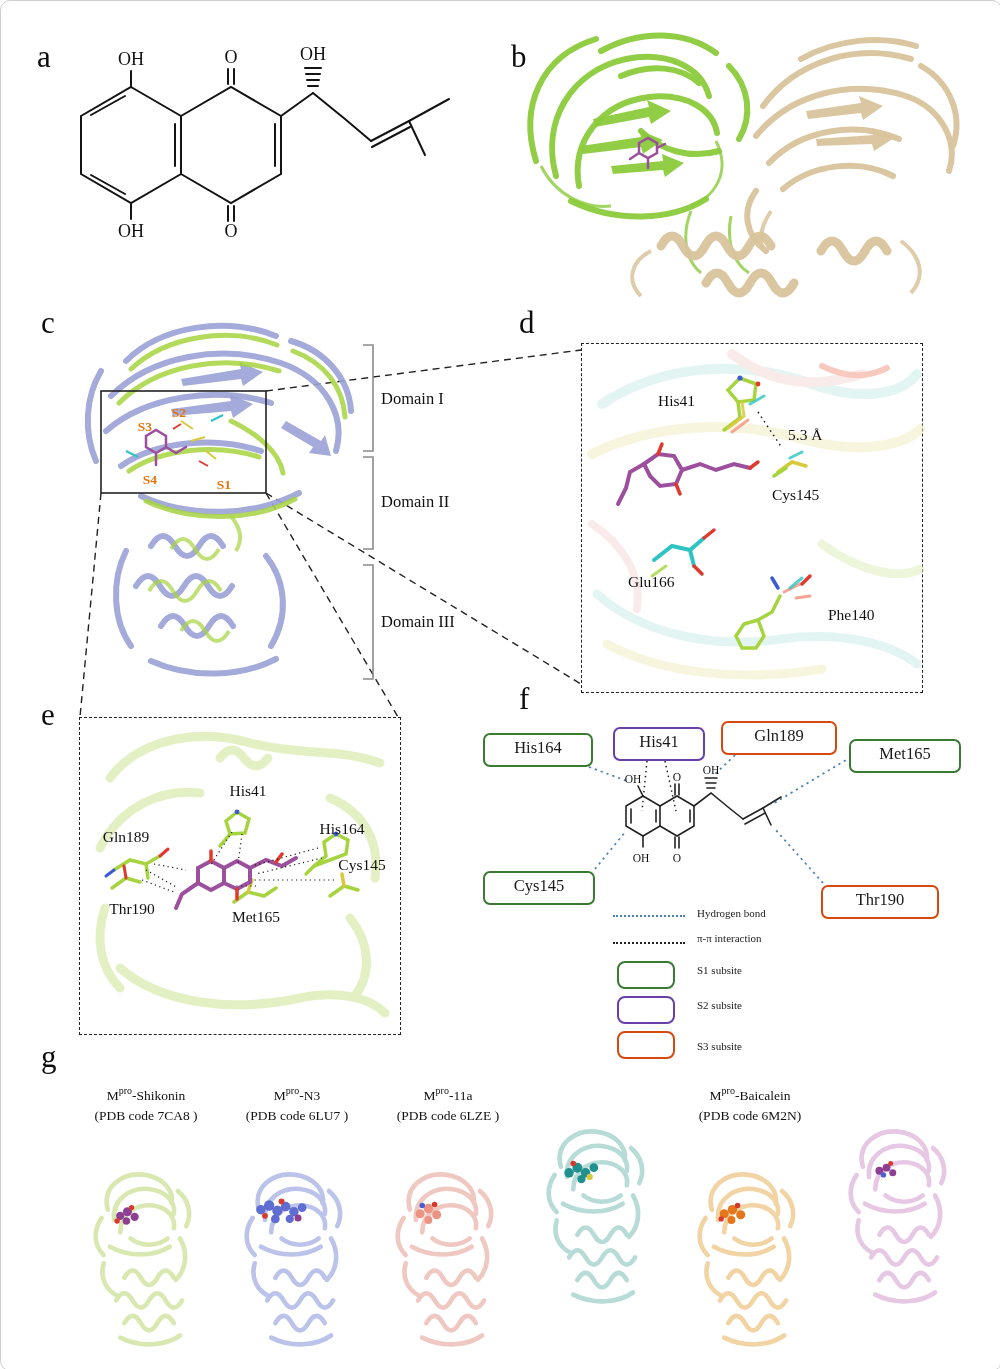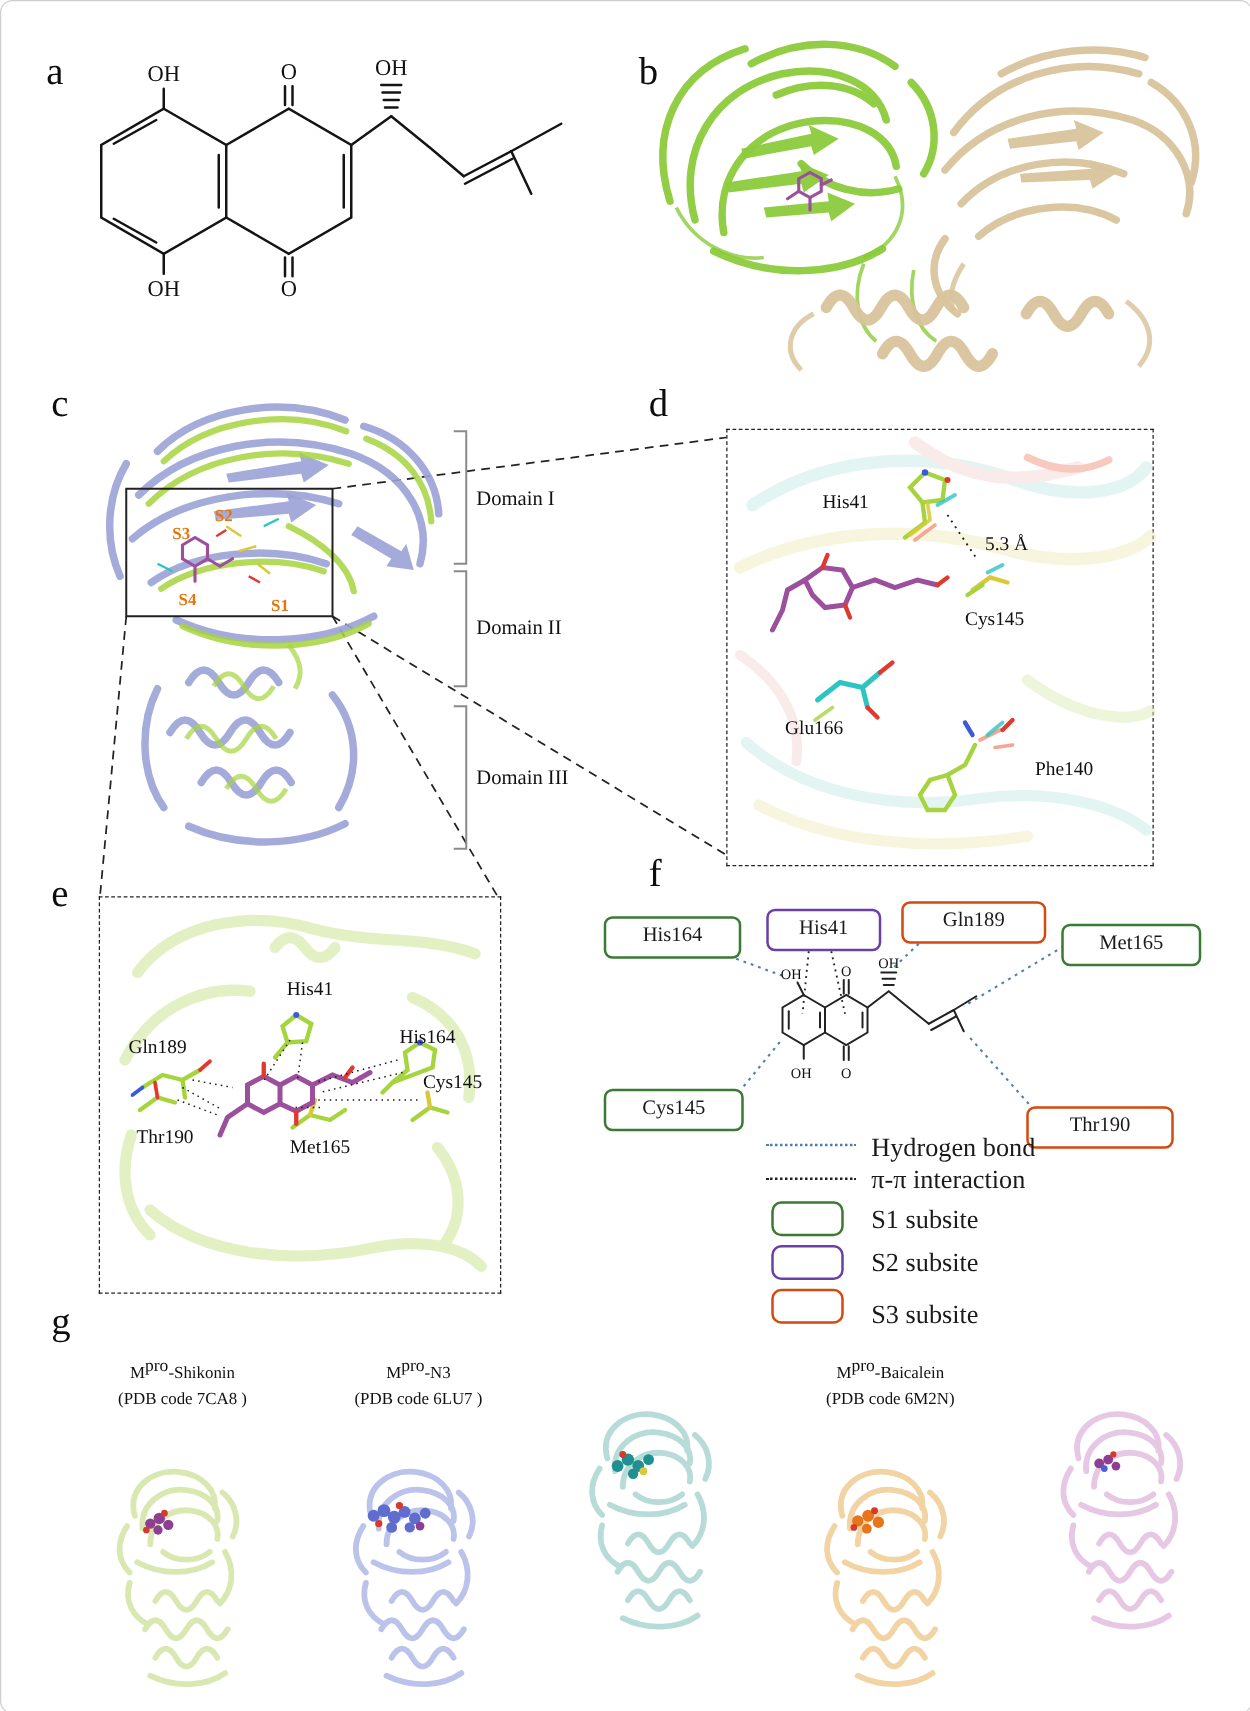--- a/index.html
+++ b/index.html
@@ -45,31 +45,31 @@
 
   
   .f-panel{position:absolute;left:470px;top:690px;width:520px;height:385px}
   .f-box{position:absolute;border:2.2px solid;border-radius:7px;background:#fff;font-size:16.5px;text-align:center;line-height:26px;height:30px}
   .f-s1{border-color:var(--s1_green)}
   .f-s2{border-color:var(--s2_purple)}
   .f-s3{border-color:var(--s3_orange)}
   .lg-line{position:absolute;width:72px;height:0;border-top:2.6px dotted}
   .lg-line.hbl{border-color:var(--hbond)}
   .lg-line.ppl{border-color:#222}
-  .lg-text{position:absolute;font-size:21px;line-height:1.1}
+  .lg-text{position:absolute;font-size:11px;line-height:1.1}
   .lg-swatch{position:absolute;width:54px;height:24px;border:2.4px solid;border-radius:8px;background:#fff}
   .sw-s1{border-color:var(--s1_green)}
   .sw-s2{border-color:var(--s2_purple)}
   .sw-s3{border-color:var(--s3_orange)}
 
   
   .g-row{position:absolute;left:75px;top:1082px;width:895px;display:flex;justify-content:space-between}
   .g-item{width:140px;text-align:center}
   .g-caption{font-size:13.5px;line-height:1.5;color:#111}
-  .g-caption sup{font-size:14px}
+  .g-caption sup{font-size:10px}
   .g-svg{width:140px;height:196px;margin:30px auto 0}
   .lig-red{fill:#d63a2e}
   .lig-blue{fill:#4a5fd0}
   .lig-yellow{fill:#d9c93a}
   .lig-purple{fill:#8e3f92}
 </style>
 </head>
 <body>
 
 <svg style="position:absolute;width:0;height:0" aria-hidden="true">
@@ -490,20 +490,37 @@
             <circle cx="70" cy="50" r="4.2"></circle>
             <circle cx="44" cy="61" r="4.2"></circle>
             <circle cx="58" cy="61" r="4"></circle>
           <circle class="lig-red" cx="34" cy="58" r="2.8"></circle>
             <circle class="lig-red" cx="50" cy="44" r="2.8"></circle>
             <circle class="lig-purple" cx="66" cy="60" r="3.4"></circle>
         </g>
       </svg>
     </div>
 
+    <div class="g-item">
+      <div class="g-caption">
+        <div><span>M</span><sup>pro</sup><span>-11a</span></div>
+        <div>(PDB code 6LZE )</div>
+      </div>
+      <svg class="g-svg" viewBox="0 0 130 190">
+        <use href="#mpro" color="#f0c8c2"></use>
+        <g fill="#ec9383">
+          <circle cx="38" cy="56" r="4.4"></circle>
+            <circle cx="46" cy="51" r="4.6"></circle>
+            <circle cx="54" cy="57" r="4.4"></circle>
+            <circle cx="46" cy="62" r="3.8"></circle>
+          <circle class="lig-red" cx="52" cy="47" r="2.7"></circle>
+            <circle class="lig-blue" cx="40" cy="48" r="2.7"></circle>
+        </g>
+      </svg>
+    </div>
 
     <div class="g-item">
       <svg class="g-svg" viewBox="0 0 130 190">
         <use href="#mpro" color="#b7dbd6"></use>
         <g fill="#1f8f8f">
           <circle cx="36" cy="58" r="4.6"></circle>
             <circle cx="44" cy="53" r="4.8"></circle>
             <circle cx="52" cy="58" r="4.6"></circle>
             <circle cx="60" cy="53" r="4.2"></circle>
             <circle cx="48" cy="64" r="4"></circle>

